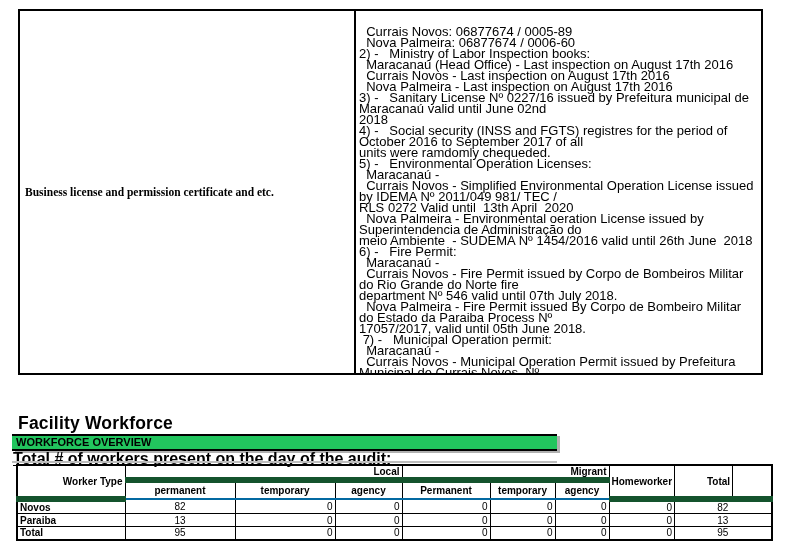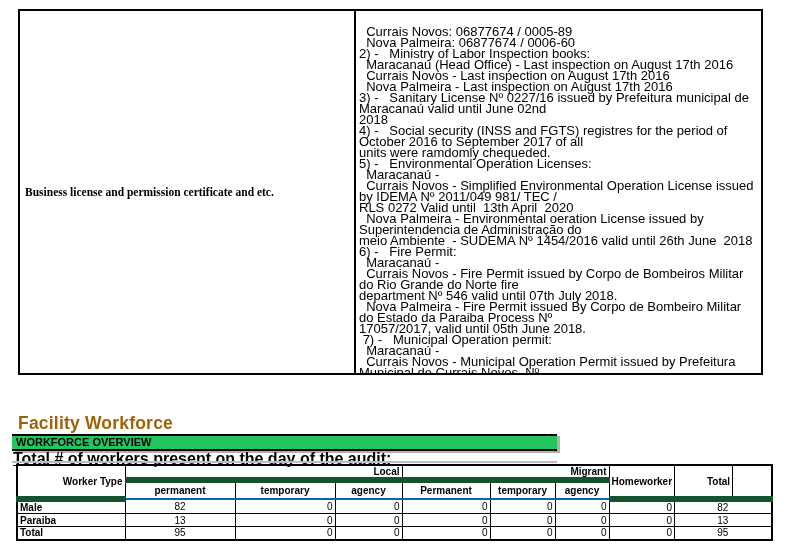--- a/index.html
+++ b/index.html
@@ -20,21 +20,21 @@
     font-family:"Liberation Serif", serif; font-weight:bold; font-size:11.5px;
   }
   .license-content-cell {
     flex:1; box-sizing:border-box; padding:15px 4px 0 3px;
     font-size:13px; line-height:11px; white-space:pre-wrap; overflow:hidden;
   }
 
   
   .section-title {
     position:absolute; left:18px; top:413px;
-    font-size:17.5px; font-weight:bold; color:#a16207;
+    font-size:17.5px; font-weight:bold; color:#000000;
     display:inline-block; border-bottom:2.5px solid #c00000; padding-bottom:1px;
     letter-spacing:0.2px;
   }
   .overview-bar {
     position:absolute; left:12px; top:434px; width:545px; height:17px;
     box-sizing:border-box; background:#22c55e;
     border-top:2.5px solid #000; border-bottom:2.5px solid #000;
     font-weight:bold; font-size:11px; line-height:12px; padding:0 4px;
     box-shadow:3px 2px 0 #b0b0b0;
   }
@@ -140,21 +140,21 @@
     <tr class="sub-row">
       <th>permanent</th>
       <th>temporary</th>
       <th>agency</th>
       <th>Permanent</th>
       <th>temporary</th>
       <th>agency</th>
     </tr>
 
     <tr class="data-row">
-      <td class="rowlabel">Male</td>
+      <td class="rowlabel">Novos</td>
       <td class="numcenter">82</td>
       <td class="num">0</td>
       <td class="num">0</td>
       <td class="num">0</td>
       <td class="num">0</td>
       <td class="num">0</td>
       <td class="num">0</td>
       <td class="totalval" colspan="2">82</td>
     </tr>
     <tr class="data-row">

